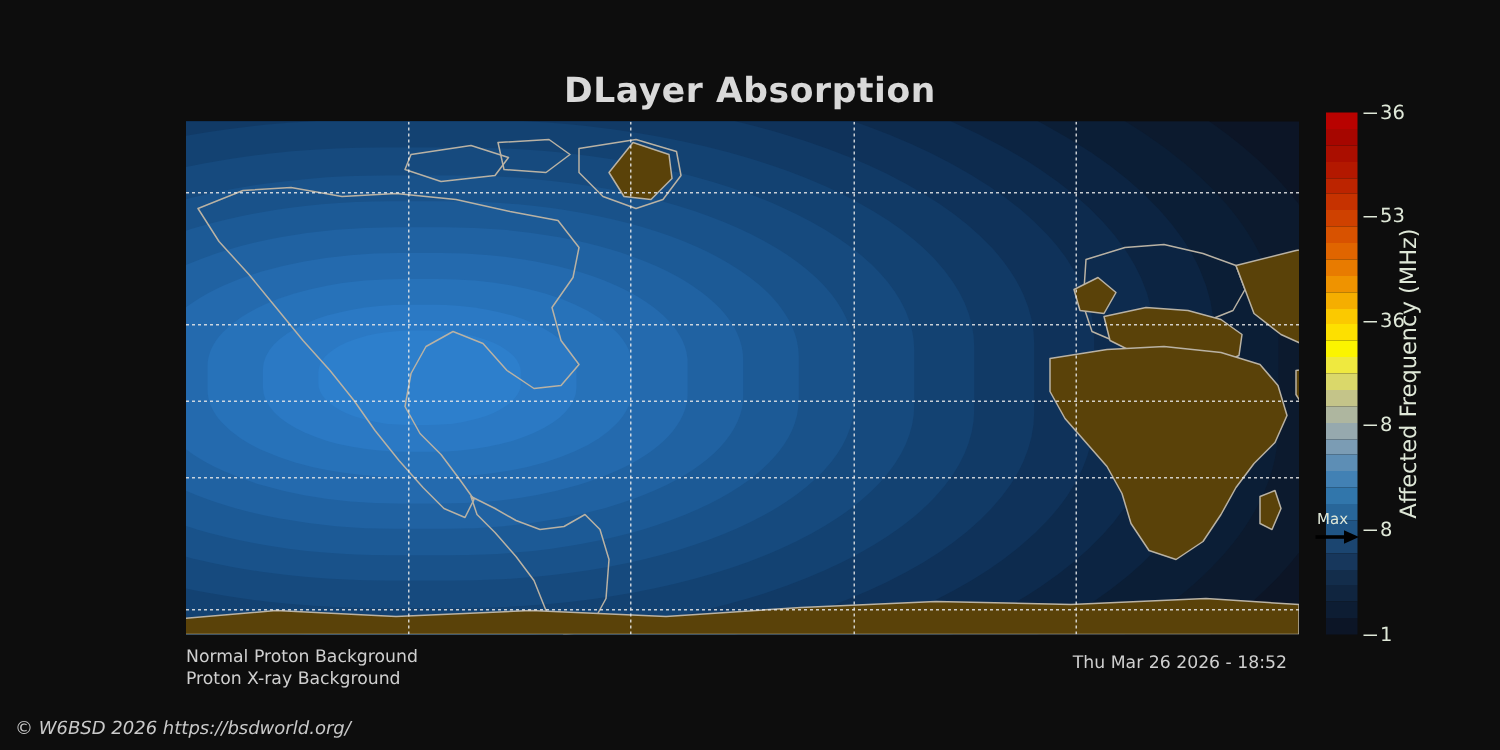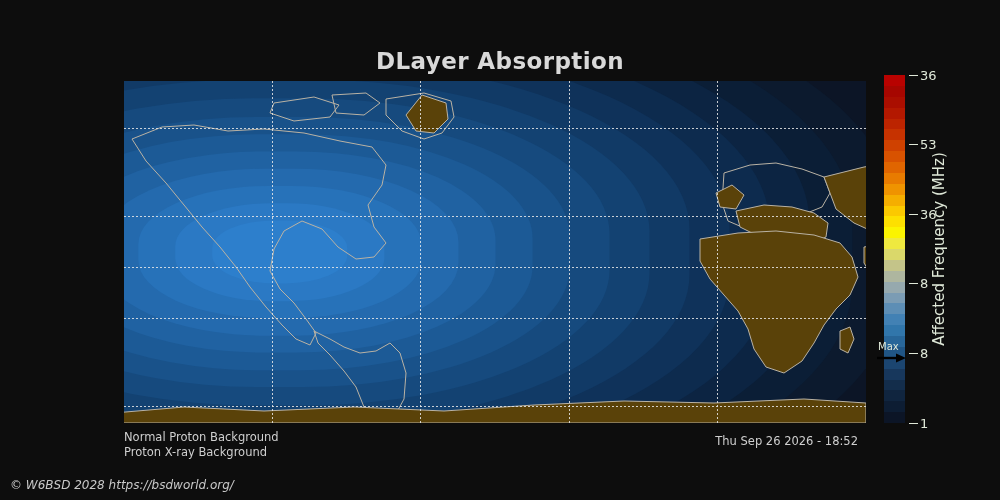--- a/index.html
+++ b/index.html
@@ -270,16 +270,16 @@
   <div class="maxmark" style="top: 341.4px;">
     <div class="mtext">Max</div>
     <svg class="marrow" width="32" height="12" viewBox="0 0 32 12">
       <path d="M1 6 L22 6" stroke="#000" stroke-width="2.4"></path>
       <path d="M30 6 L20 1.5 L20 10.5 Z" fill="#000"></path>
     </svg>
   </div>
 
   <div class="note l1">Normal Proton Background</div>
   <div class="note l2">Proton X-ray Background</div>
-  <div class="stamp">Thu Sep 26 2026 - 18:52</div>
-  <div class="credit">© W6BSD 2028 https://bsdworld.org/</div>
+  <div class="stamp">Thu Mar 26 2026 - 18:52</div>
+  <div class="credit">© W6BSD 2026 https://bsdworld.org/</div>
 
 </div>
 
 </body></html>

